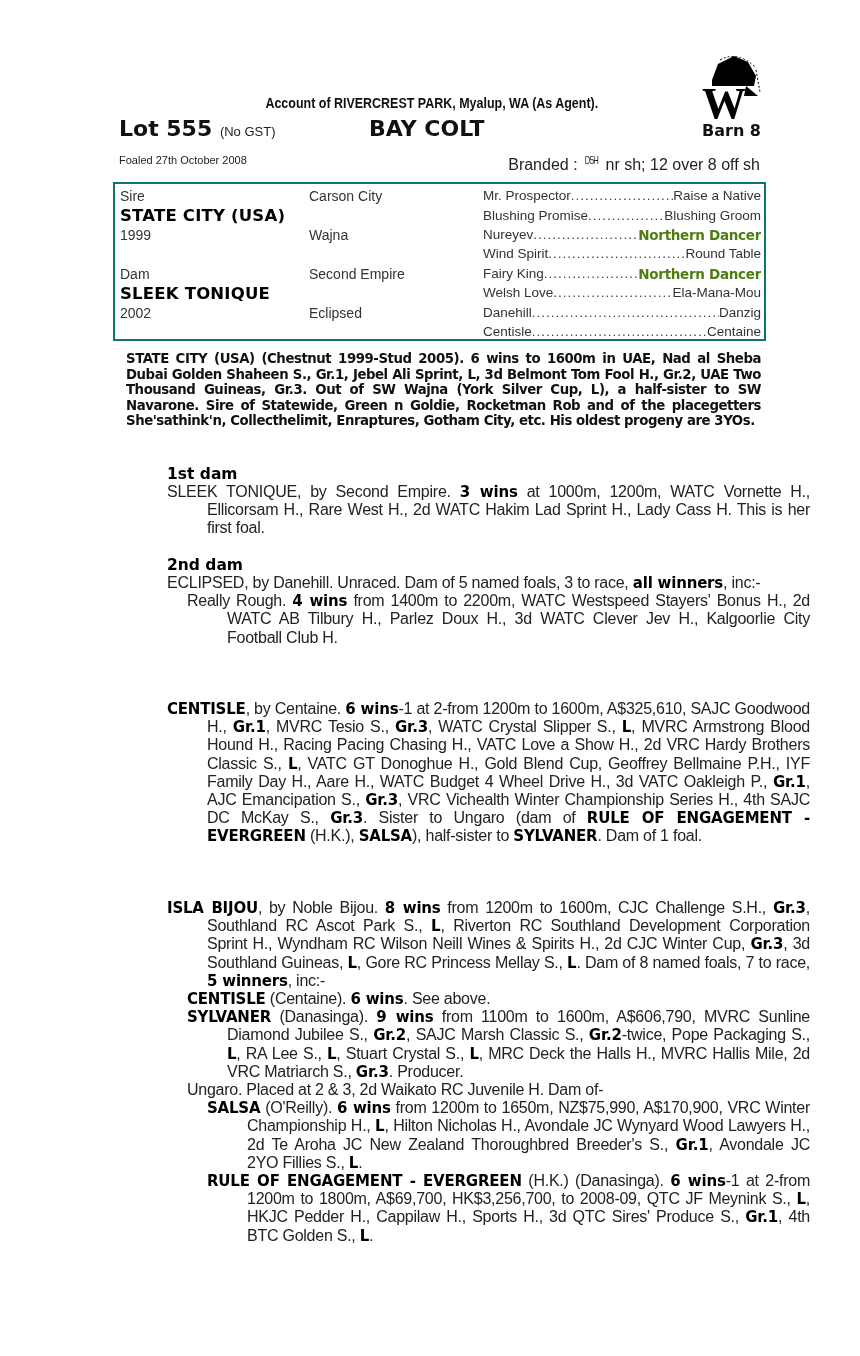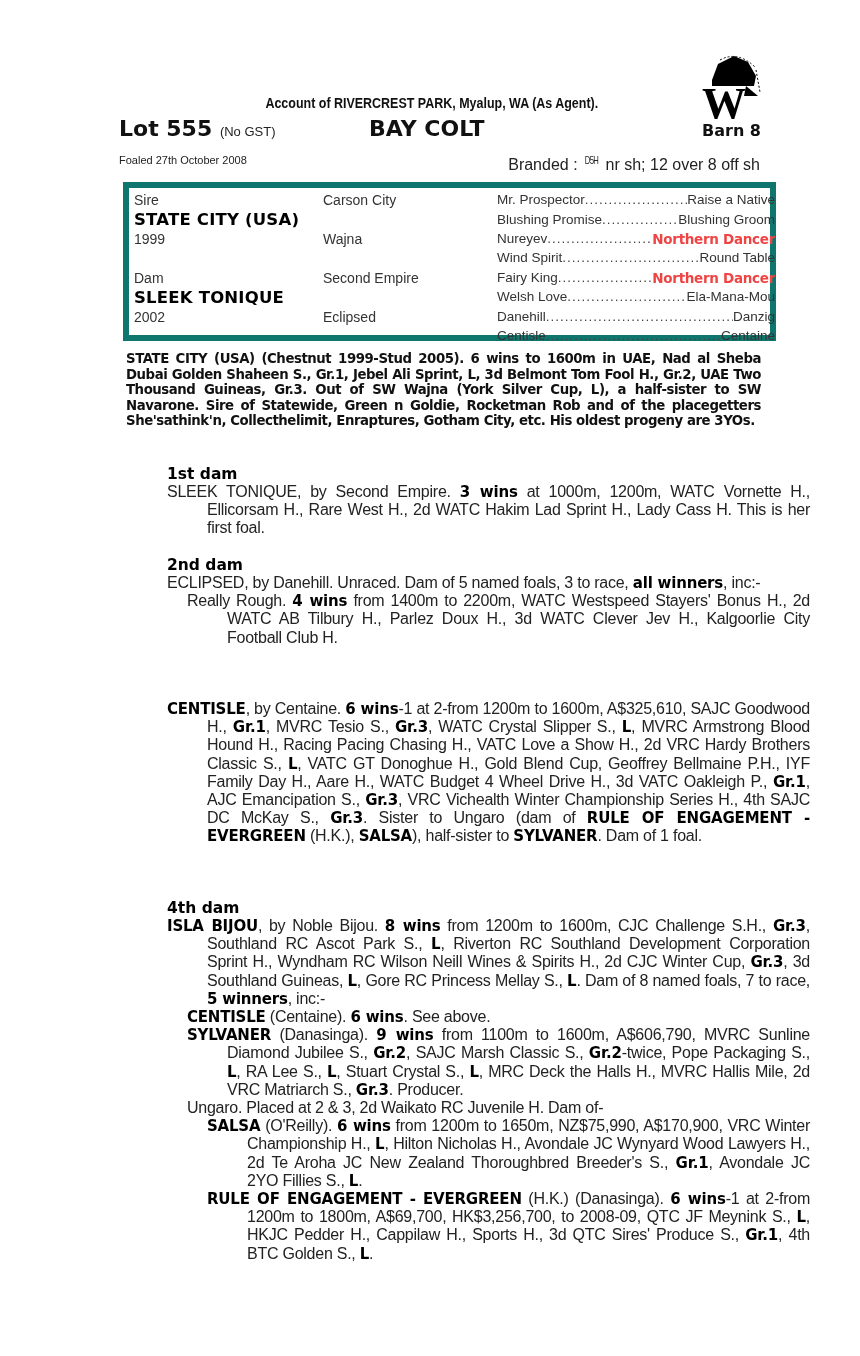--- a/index.html
+++ b/index.html
@@ -17,29 +17,29 @@
   .lot { position: absolute; left: 0; top: 0; font-weight: 900; font-size: 22px; font-family: "DejaVu Sans", sans-serif; }
   .lot .nogst { font-weight: normal; font-size: 13px; font-family: Liberation Sans, sans-serif; color:#222; }
   .colt { position: absolute; left: 250px; top: 0; font-weight: 900; font-size: 22px; font-family: "DejaVu Sans", sans-serif; }
   .barn { position: absolute; right: 0; top: 5px; font-weight: 900; font-size: 16px; font-family: "DejaVu Sans", sans-serif; }
 
   .foaled { position: absolute; left: 119px; top: 154px; font-size: 11px; color: #222; }
   .branded { position: absolute; right: 100px; top: 154px; font-size: 16px; color: #222; }
   .brandmark { font-size: 11px; vertical-align: super; letter-spacing: -1px; transform: scaleX(0.7); display:inline-block; }
 
   .pedbox { position: absolute; left: 113px; top: 182px; width: 653px; height: 159px;
-            border: 6px solid #0f766e; box-sizing: border-box; margin-left: 10px; }
+            border: 2px solid #0f766e; box-sizing: border-box; }
   .pc { position: absolute; font-size: 14px; color: #333; white-space: nowrap; }
   .pc.big { font-weight: 900; font-size: 16.5px; color: #000; font-family: "DejaVu Sans", sans-serif; letter-spacing: 0.2px; }
   .g3 { position: absolute; left: 368px; width: 278px; font-size: 13.5px; color: #333; display: flex; white-space: nowrap; overflow: hidden; }
   .g3 .l { flex: 0 0 auto; }
   .g3 .dots { flex: 1 1 auto; overflow: hidden; letter-spacing: 1px; color:#444; }
   .g3 .dots::before { content: "........................................................................................"; }
   .g3 .r { flex: 0 0 auto; }
-  .g3 .r.b { font-weight: bold; color: #ef4444; font-family: "DejaVu Sans", sans-serif; font-size: 13.5px; letter-spacing: -0.3px; }
+  .g3 .r.b { font-weight: bold; color: #4d7c0f; font-family: "DejaVu Sans", sans-serif; font-size: 13.5px; letter-spacing: -0.3px; }
 
   .sireblurb { position: absolute; left: 126px; top: 351px; width: 635px; font-weight: 900;
                font-family: "DejaVu Sans", sans-serif; font-size: 13.3px; line-height: 15.5px; text-align: justify;
                letter-spacing: -0.45px; word-spacing: 0px; }
 
   .section { position: absolute; left: 119px; width: 643px; font-size: 16px; line-height: 18.2px; color:#222;margin-left:48px; }
   .section h3 { margin: 0; font-family: "DejaVu Sans", sans-serif; font-weight: 900; font-size: 15.5px; color: #000; line-height: 18px; }
   .para { text-align: justify; padding-left: 40px; text-indent: -40px; margin: 0; letter-spacing: -0.25px; }
   .para.i1 { padding-left: 60px; text-indent: -40px; }
   .para.i2 { padding-left: 80px; text-indent: -40px; }
@@ -136,21 +136,20 @@
     </div>
   <div class="section" style="top:556px;">
       <h3>2nd dam</h3>
       <p class="para"><span>ECLIPSED, by Danehill. Unraced. Dam of 5 named foals, 3 to race, </span><span class="b">all winners</span><span>, inc:-</span></p>
       <p class="para i1"><span>Really Rough. </span><span class="b">4 wins</span><span> from 1400m to 2200m, WATC Westspeed Stayers' Bonus H., 2d WATC AB Tilbury H., Parlez Doux H., 3d WATC Clever Jev H., Kalgoorlie City Football Club H.</span></p>
     </div>
   <div class="section" style="top:700px;">
       <p class="para"><span class="b">CENTISLE</span><span>, by Centaine. </span><span class="b">6 wins</span><span>-1 at 2-from 1200m to 1600m, A$325,610, SAJC Goodwood H., </span><span class="b">Gr.1</span><span>, MVRC Tesio S., </span><span class="b">Gr.3</span><span>, WATC Crystal Slipper S., </span><span class="b">L</span><span>, MVRC Armstrong Blood Hound H., Racing Pacing Chasing H., VATC Love a Show H., 2d VRC Hardy Brothers Classic S., </span><span class="b">L</span><span>, VATC GT Donoghue H., Gold Blend Cup, Geoffrey Bellmaine P.H., IYF Family Day H., Aare H., WATC Budget 4 Wheel Drive H., 3d VATC Oakleigh P., </span><span class="b">Gr.1</span><span>, AJC Emancipation S., </span><span class="b">Gr.3</span><span>, VRC Vichealth Winter Championship Series H., 4th SAJC DC McKay S., </span><span class="b">Gr.3</span><span>. Sister to Ungaro (dam of </span><span class="b">RULE OF ENGAGEMENT - EVERGREEN</span><span> (H.K.), </span><span class="b">SALSA</span><span>), half-sister to </span><span class="b">SYLVANER</span><span>. Dam of 1 foal.</span></p>
     </div>
   <div class="section" style="top:899px;">
-      <h3>4th dam</h3>
       <p class="para"><span class="b">ISLA BIJOU</span><span>, by Noble Bijou. </span><span class="b">8 wins</span><span> from 1200m to 1600m, CJC Challenge S.H., </span><span class="b">Gr.3</span><span>, Southland RC Ascot Park S., </span><span class="b">L</span><span>, Riverton RC Southland Development Corporation Sprint H., Wyndham RC Wilson Neill Wines &amp; Spirits H., 2d CJC Winter Cup, </span><span class="b">Gr.3</span><span>, 3d Southland Guineas, </span><span class="b">L</span><span>, Gore RC Princess Mellay S., </span><span class="b">L</span><span>. Dam of 8 named foals, 7 to race, </span><span class="b">5 winners</span><span>, inc:-</span></p>
       <p class="para i1"><span class="b">CENTISLE</span><span> (Centaine). </span><span class="b">6 wins</span><span>. See above.</span></p>
       <p class="para i1"><span class="b">SYLVANER</span><span> (Danasinga). </span><span class="b">9 wins</span><span> from 1100m to 1600m, A$606,790, MVRC Sunline Diamond Jubilee S., </span><span class="b">Gr.2</span><span>, SAJC Marsh Classic S., </span><span class="b">Gr.2</span><span>-twice, Pope Packaging S., </span><span class="b">L</span><span>, RA Lee S., </span><span class="b">L</span><span>, Stuart Crystal S., </span><span class="b">L</span><span>, MRC Deck the Halls H., MVRC Hallis Mile, 2d VRC Matriarch S., </span><span class="b">Gr.3</span><span>. Producer.</span></p>
       <p class="para i1"><span>Ungaro. Placed at 2 &amp; 3, 2d Waikato RC Juvenile H. Dam of-</span></p>
       <p class="para i2"><span class="b">SALSA</span><span> (O'Reilly). </span><span class="b">6 wins</span><span> from 1200m to 1650m, NZ$75,990, A$170,900, VRC Winter Championship H., </span><span class="b">L</span><span>, Hilton Nicholas H., Avondale JC Wynyard Wood Lawyers H., 2d Te Aroha JC New Zealand Thoroughbred Breeder's S., </span><span class="b">Gr.1</span><span>, Avondale JC 2YO Fillies S., </span><span class="b">L</span><span>.</span></p>
       <p class="para i2"><span class="b">RULE OF ENGAGEMENT - EVERGREEN</span><span> (H.K.) (Danasinga). </span><span class="b">6 wins</span><span>-1 at 2-from 1200m to 1800m, A$69,700, HK$3,256,700, to 2008-09, QTC JF Meynink S., </span><span class="b">L</span><span>, HKJC Pedder H., Cappilaw H., Sports H., 3d QTC Sires' Produce S., </span><span class="b">Gr.1</span><span>, 4th BTC Golden S., </span><span class="b">L</span><span>.</span></p>
     </div>
 
 </div>
 

